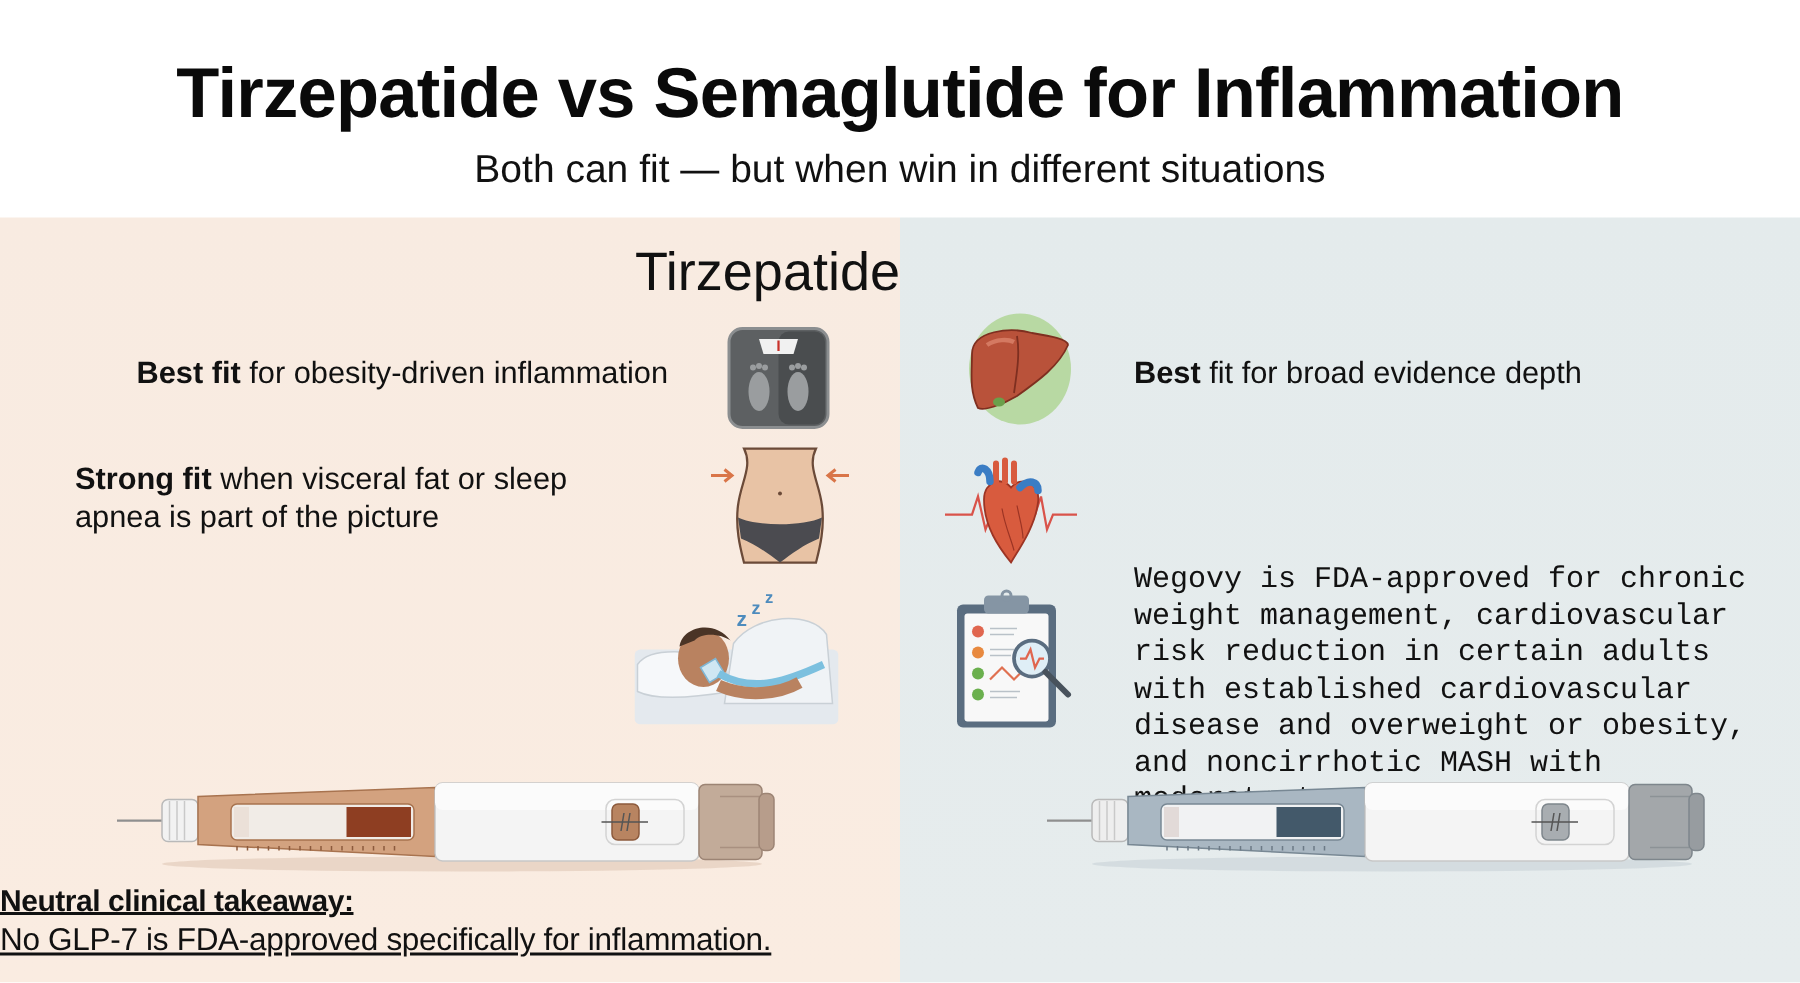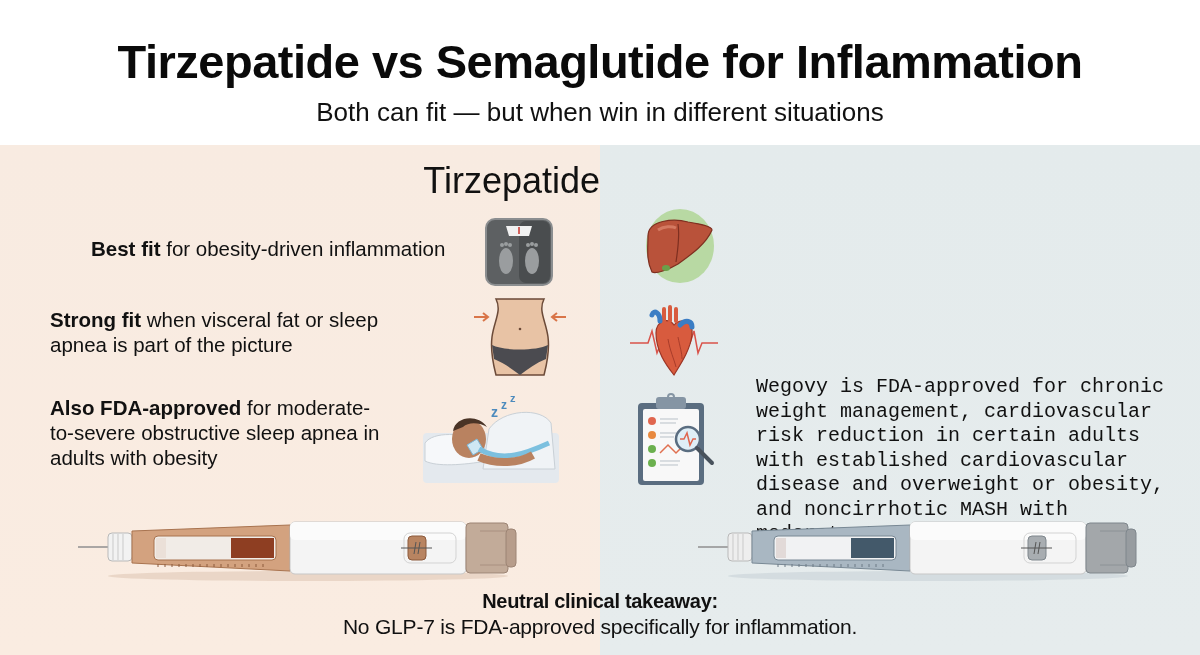--- a/index.html
+++ b/index.html
@@ -16,21 +16,21 @@
 
   .panel-title { position:absolute; top:15px; left:0; right:0; text-align:right; font-size:36px; font-weight:normal; color:#111; }
 
   .item { position:absolute; font-size:20.5px; line-height:25px; color:#111; }
   .item b { font-weight:bold; }
 
   .icon { position:absolute; }
 
   .pen { position:absolute; }
 
-  .takeaway { position:absolute; left:0; width:1200px; top:590px; text-align:center; z-index:5; }
+  .takeaway { position:absolute; left:0; width:1200px; top:590px; z-index:5;text-decoration:underline; }
   .takeaway .t1 { font-size:20px; font-weight:bold; letter-spacing:-0.3px; }
   .takeaway .t2 { font-size:21px; margin-top:2px; letter-spacing:-0.2px; }
 </style>
 </head>
 <body>
 
 <div class="header">
   <div class="title">Tirzepatide vs Semaglutide for Inflammation</div>
   <div class="subtitle">Both can fit — but when win in different situations</div>
 </div>
@@ -64,23 +64,20 @@
   <svg class="icon" style="left:474px; top:152px;" width="92" height="80" viewBox="0 0 92 80">
     <path d="M22 2 C28 14 20 24 18 40 C16 56 20 70 22 78 L70 78 C72 70 76 56 74 40 C72 24 64 14 70 2 Z" fill="#e8c3a5" stroke="#6b4a38" stroke-width="1.5"></path>
     <circle cx="46" cy="32" r="1.3" fill="#6b4a38"></circle>
     <path d="M18 48 C30 54 62 54 74 48 L72 62 C62 66 54 72 46 78 C38 72 30 66 20 62 Z" fill="#4b4b50"></path>
     <line x1="0" y1="20" x2="13" y2="20" stroke="#d97548" stroke-width="2"></line>
     <path d="M9 16 L14 20 L9 24" fill="none" stroke="#d97548" stroke-width="2"></path>
     <line x1="79" y1="20" x2="92" y2="20" stroke="#d97548" stroke-width="2"></line>
     <path d="M83 16 L78 20 L83 24" fill="none" stroke="#d97548" stroke-width="2"></path>
   </svg>
 
-  <div class="item" style="left:50px; top:250px; width:330px;">
-    <b>Also FDA-approved</b><span> for moderate-to-severe obstructive sleep apnea in adults with obesity</span>
-  </div>
 
   <svg class="icon" style="left:423px; top:246px;" width="136" height="92" viewBox="0 0 136 92">
     <rect x="0" y="42" width="136" height="50" rx="4" fill="#e4e9ee"></rect>
     <path d="M2 52 C10 40 40 42 60 50 L64 70 C40 74 14 76 2 70 Z" fill="#f6f8fa" stroke="#c9d0d6"></path>
     <path d="M66 38 C80 18 118 16 128 32 L132 78 L60 78 Z" fill="#f0f3f6" stroke="#c9d0d6"></path>
     <ellipse cx="46" cy="48" rx="17" ry="19" fill="#b98260"></ellipse>
     <path d="M30 40 C32 26 54 22 64 36 C58 32 46 30 40 36 Z" fill="#4a3426"></path>
     <path d="M44 54 L54 48 L60 58 L50 64 Z" fill="#cfe7f3" stroke="#7fb6d4"></path>
     <path d="M56 58 C80 72 104 62 126 52" fill="none" stroke="#7cc0df" stroke-width="5"></path>
     <path d="M56 66 C74 74 96 72 110 64" fill="none" stroke="#b98260" stroke-width="8"></path>
@@ -134,20 +131,23 @@
 
 <div class="panel right">
 
   <svg class="icon" style="left:38px; top:63px;" width="80" height="76" viewBox="0 0 80 76">
     <ellipse cx="42" cy="38" rx="34" ry="37" fill="#b8d9a3"></ellipse>
     <path d="M10 28 C10 12 36 10 50 14 C62 16 74 18 74 22 C68 36 54 46 40 56 C30 62 18 66 14 64 C8 52 10 40 10 28 Z" fill="#b9523a" stroke="#7e2f20" stroke-width="1.2"></path>
     <path d="M40 16 C42 28 40 40 38 54" fill="none" stroke="#7e2f20" stroke-width="1.2"></path>
     <path d="M20 22 C26 18 34 18 38 20" fill="none" stroke="#e08a72" stroke-width="3" opacity="0.7"></path>
     <ellipse cx="28" cy="60" rx="4" ry="3" fill="#6aa04a"></ellipse>
   </svg>
+  <div class="item" style="left:156px; top:91px; width:420px;">
+    <b>Best</b><span> fit for broad evidence depth</span>
+  </div>
 
   <svg class="icon" style="left:30px; top:158px;" width="88" height="74" viewBox="0 0 88 74">
     <path d="M0 40 L18 40 L22 28 L27 50 L31 40 L40 40" fill="none" stroke="#d9534a" stroke-width="1.5"></path>
     <path d="M52 40 L60 40 L64 28 L68 50 L72 40 L88 40" fill="none" stroke="#d9534a" stroke-width="1.5"></path>
     <path d="M26 30 C26 18 38 14 44 22 C50 14 64 18 62 32 C60 48 50 62 44 72 C36 62 26 48 26 30 Z" fill="#d85b3e" stroke="#9c3424" stroke-width="1.2"></path>
     <path d="M34 20 L34 6 M40 18 L40 4 M46 18 L46 6" stroke="#d85b3e" stroke-width="4" stroke-linecap="round"></path>
     <path d="M30 18 C30 10 24 6 22 12" fill="none" stroke="#3b7dc4" stroke-width="5" stroke-linecap="round"></path>
     <path d="M50 22 C56 16 62 18 62 24" fill="none" stroke="#3b7dc4" stroke-width="5" stroke-linecap="round"></path>
     <path d="M38 36 C40 48 44 56 46 64 M48 34 C50 44 52 50 52 56" fill="none" stroke="#9c3424" stroke-width="0.8"></path>
   </svg>

